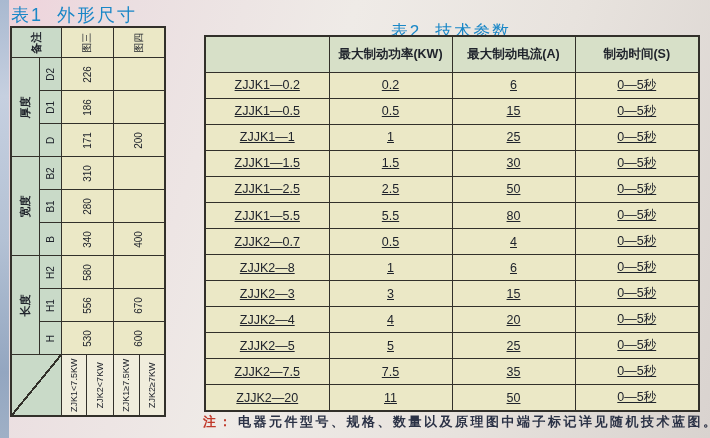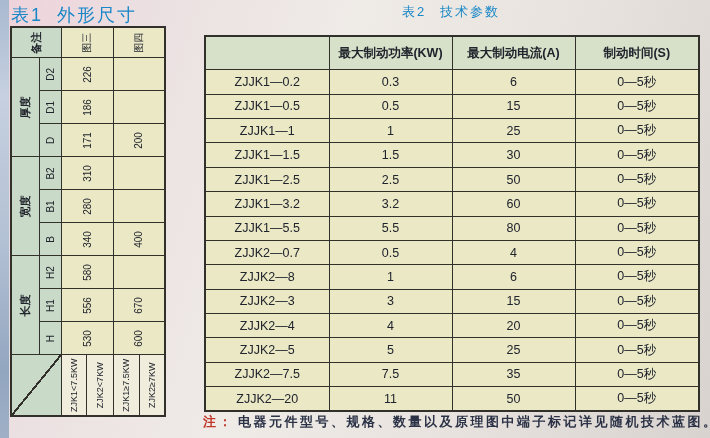--- a/index.html
+++ b/index.html
@@ -26,21 +26,21 @@
   }
   .title{
     position:absolute;
     color:var(--accent-blue);
     font-weight:normal;
     letter-spacing:2px;
     white-space:nowrap;
   }
   .title .gap{display:inline-block;width:14px;}
   #title1{left:11px;top:3px;font-size:18px;}
-  #title2{left:204px;top:3px;width:494px;text-align:center;font-size:13px;}
+  #title2{left:204px;top:20px;width:494px;text-align:center;font-size:17px;}
 
   
   .left-wrap{
     position:absolute;left:10px;top:28px;width:154px;height:389px;
   }
   .rotor{
     width:389px;height:154px;
     transform-origin:top left;
     transform:rotate(-90deg) translateX(-389px);
   }
@@ -71,21 +71,21 @@
   #tech-table{width:494px;height:377px;border:2.2px solid var(--border);}
   #tech-table td{
     border:1.6px solid var(--border);
     text-align:center;vertical-align:middle;
     font-size:12.5px;color:var(--ink);
     background:var(--cream-cell);
     overflow:hidden;white-space:nowrap;
   }
   #tech-table tr.head{height:32px;}
   #tech-table tr.head td{background:var(--green-header);font-weight:bold;font-size:12.5px;}
-  #tech-table tr.datarow{height:23px;}
+  #tech-table tr.datarow{height:23px;text-decoration:underline;}
   #tech-table td.corner{
     background:
       linear-gradient(to bottom left,
         rgba(0,0,0,0) calc(50% - 1px),var(--border) calc(50% - 1px),
         var(--border) calc(50% + 1px),rgba(0,0,0,0) calc(50% + 1px)),
       var(--green-header);
   }
   
   .note{
     position:absolute;left:203px;top:413px;width:505px;
@@ -191,21 +191,21 @@
       <tr class="head">
         <td class="corner"></td>
         <td>最大制动功率(KW)</td>
         <td>最大制动电流(A)</td>
         <td>制动时间(S)</td>
       </tr>
     </tbody>
     <tbody id="tech-body">
         <tr class="datarow">
           <td>ZJJK1—0.2</td>
-          <td>0.3</td>
+          <td>0.2</td>
           <td>6</td>
           <td>0—5秒</td>
         </tr>
         <tr class="datarow">
           <td>ZJJK1—0.5</td>
           <td>0.5</td>
           <td>15</td>
           <td>0—5秒</td>
         </tr>
         <tr class="datarow">
@@ -220,26 +220,20 @@
           <td>30</td>
           <td>0—5秒</td>
         </tr>
         <tr class="datarow">
           <td>ZJJK1—2.5</td>
           <td>2.5</td>
           <td>50</td>
           <td>0—5秒</td>
         </tr>
         <tr class="datarow">
-          <td>ZJJK1—3.2</td>
-          <td>3.2</td>
-          <td>60</td>
-          <td>0—5秒</td>
-        </tr>
-        <tr class="datarow">
           <td>ZJJK1—5.5</td>
           <td>5.5</td>
           <td>80</td>
           <td>0—5秒</td>
         </tr>
         <tr class="datarow">
           <td>ZJJK2—0.7</td>
           <td>0.5</td>
           <td>4</td>
           <td>0—5秒</td>

